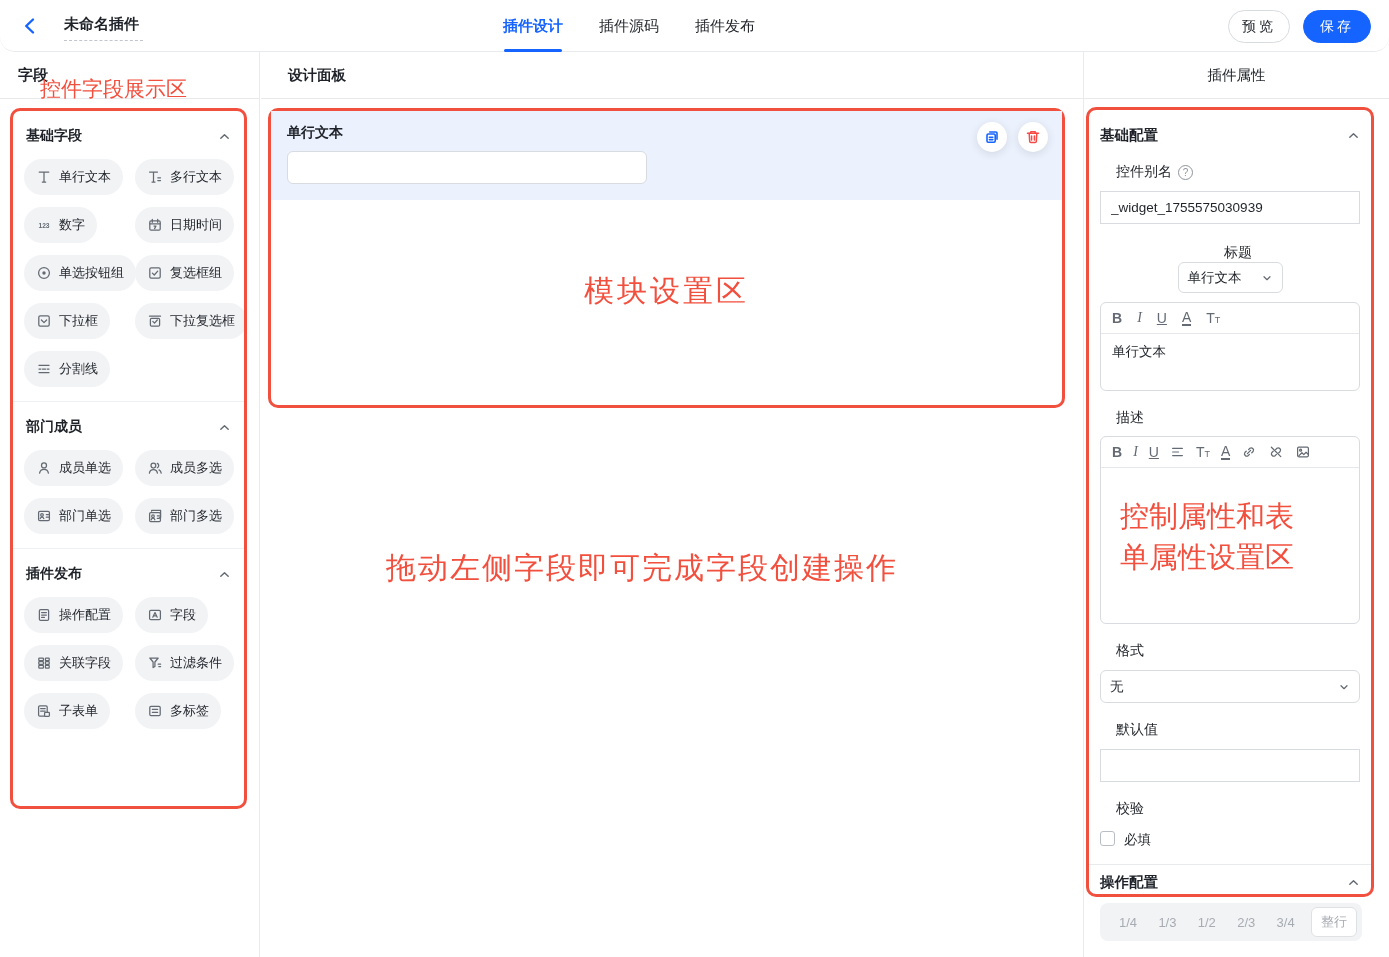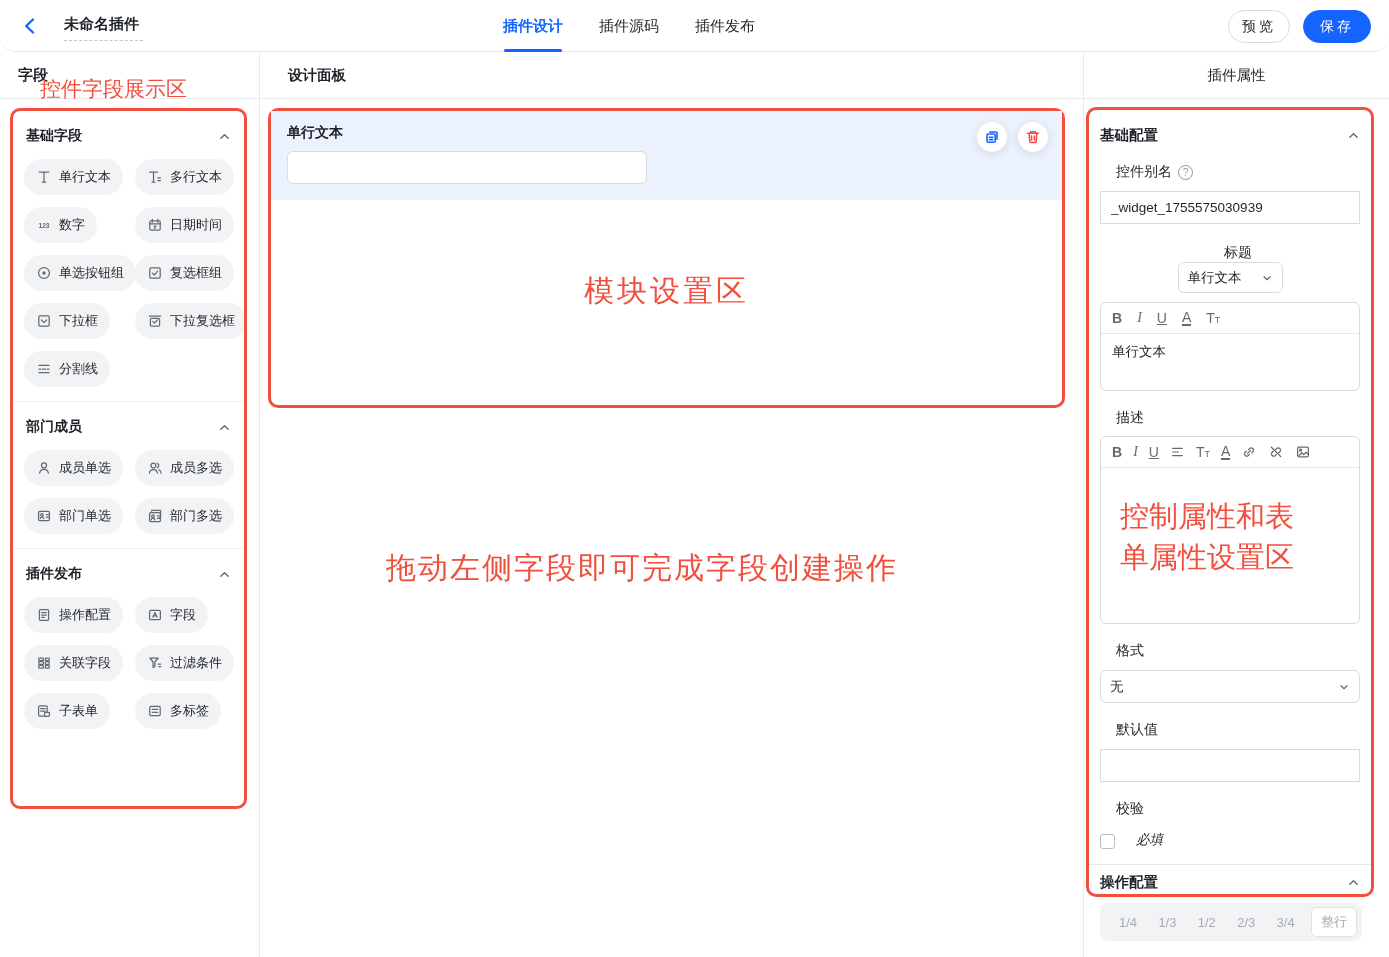--- a/index.html
+++ b/index.html
@@ -82,21 +82,21 @@
   .t-b{font-weight:700;}
   .t-i{font-style:italic;font-family:"Liberation Serif",serif;}
   .t-u{text-decoration:underline;}
   .t-a{border-bottom:2px solid var(--text-secondary);line-height:13px;}
   .t-tt{font-weight:400;text-align:center;}
   .t-tt small{font-size:9px;}
   .ed-content{padding:9px 11px;font-size:13.5px;min-height:56px;}
   .ed-content-desc{position:relative;min-height:155px;}
   .desc-gap{gap:11px;}
   .divider-full{margin:15px -11px 0 -11px;border-top:1px solid var(--divider);}
-  .chk-row{display:flex;align-items:flex-end;gap:21px;margin-top:13px;font-style:italic;}
+  .chk-row{display:flex;align-items:flex-start;gap:9px;margin-top:13px;}
   .checkbox{width:15px;height:15px;border:1.4px solid #B9BEC6;border-radius:3px;background:#fff;cursor:pointer;}
   .chk-lbl{font-size:13.5px;}
   .seg-wrap{position:absolute;left:16px;top:851px;width:262px;height:38px;background:var(--pill-bg);border-radius:8px;display:flex;align-items:center;justify-content:space-between;padding:0 5px 0 14px;}
   .seg{font-size:13px;color:var(--text-disabled);cursor:pointer;padding:0 5px;}
   .seg-sel{background:#fff;border:1px solid #DFE2E5;border-radius:6px;padding:5px 9px;}
   svg{display:block;}
 </style>
 </head>
 <body>
 

